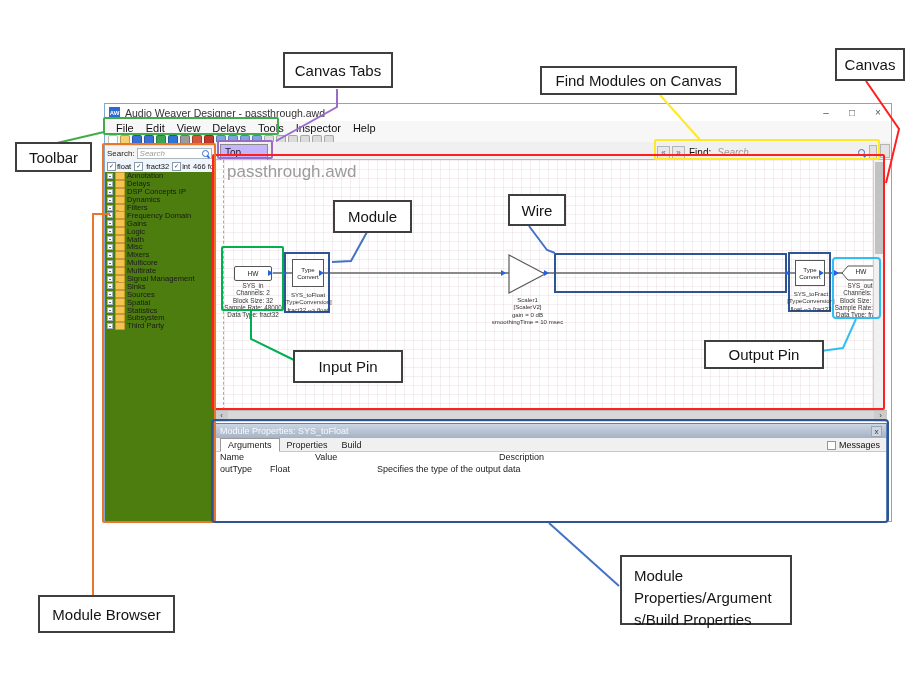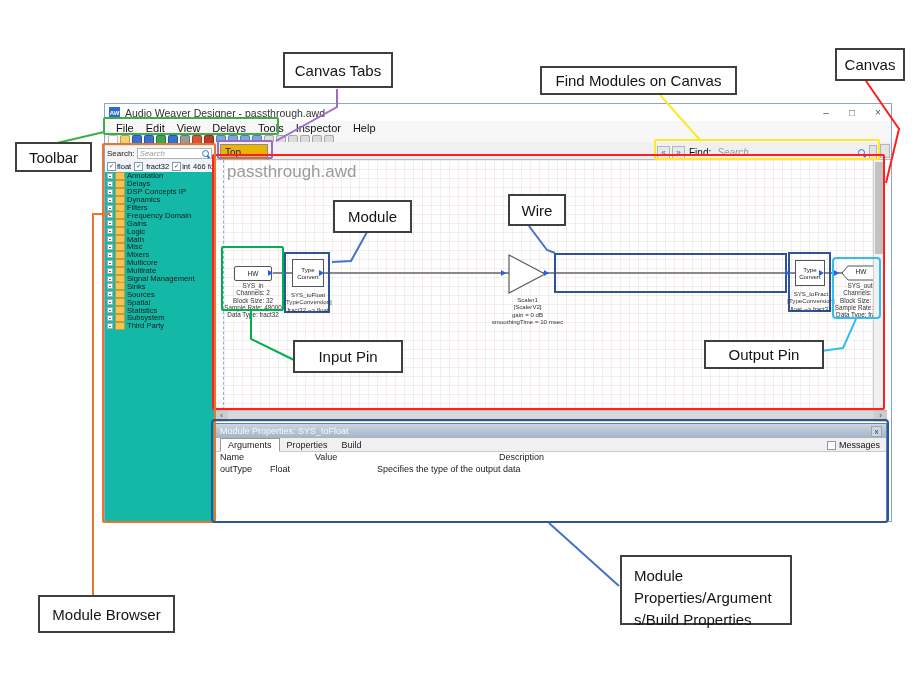--- a/index.html
+++ b/index.html
@@ -13,21 +13,21 @@
   .appicon{width:11px;height:11px;background:#2d6ad4;color:#fff;font-size:6px;font-weight:bold;
            display:flex;align-items:center;justify-content:center;margin-right:5px;}
   .wtitle{font-size:10.5px;color:#333;flex:1;white-space:nowrap;overflow:hidden;}
   .wctrl{width:26px;text-align:center;font-size:10px;color:#555;cursor:default;}
   .menubar{height:13px;background:#f7f7f7;display:flex;align-items:center;padding-left:5px;}
   .menu-item{font-size:11px;color:#111;padding:0 6px;}
   .toolbar{height:12px;background:#f7f7f7;display:flex;align-items:center;padding-left:3px;gap:2px;
            border-bottom:1px solid #e2e2e2;box-sizing:border-box;}
   .tbicon{width:10px;height:10px;border-radius:2px;border:1px solid rgba(0,0,0,.25);box-sizing:border-box;}
   
-  .browser{left:0;top:42px;width:110px;bottom:0;background:#14b8a6;border-right:1px solid #c6cdd4;box-sizing:border-box;}
+  .browser{left:0;top:42px;width:110px;bottom:0;background:#4d7c0f;border-right:1px solid #c6cdd4;box-sizing:border-box;}
   .searchrow{height:14px;display:flex;align-items:center;background:#f4f4f4;padding:1px 2px;box-sizing:border-box;}
   .searchlabel{font-size:8px;color:#222;margin-right:2px;white-space:nowrap;}
   .searchfield{flex:1;height:11px;background:#fff;border:1px solid #aeb6bd;display:flex;align-items:center;padding:0 2px;box-sizing:border-box;}
   .searchfield input{border:0;outline:0;background:transparent;width:100%;font-family:"Liberation Sans",sans-serif;
                      font-size:8px;color:#333;padding:0;}
   .searchfield input::placeholder{font-style:italic;color:#9a9a9a;}
   .mag{width:5px;height:5px;border:1.5px solid #2e6fd4;border-radius:50%;position:relative;flex:none;}
   .mag::after{content:"";position:absolute;width:3px;height:1.5px;background:#2e6fd4;
               transform:rotate(45deg);left:4px;top:5px;}
   .filterrow{height:12px;display:flex;align-items:center;gap:2px;padding:0 2px;background:#eef5fd;}
@@ -37,21 +37,21 @@
   .found{font-size:7.5px;color:#222;margin-left:auto;white-space:nowrap;}
   .tree{position:absolute;left:0;right:0;top:26px;bottom:0;overflow:hidden;padding-left:2px;}
   .trow{height:7.9px;display:flex;align-items:center;gap:2px;}
   .exp{width:6px;height:6px;border:1px solid #9fb0c0;background:#fff;position:relative;flex:none;box-sizing:border-box;}
   .exp::after{content:"";position:absolute;left:1px;right:1px;top:2px;height:1px;background:#667;}
   .folder{width:8px;height:6px;background:#f5c354;border:1px solid #c99b2f;border-radius:1px;position:relative;flex:none;}
   .folder::before{content:"";position:absolute;top:-2px;left:0;width:3px;height:1px;background:#c99b2f;}
   .tlabel{font-size:7.6px;color:#1a1a1a;white-space:nowrap;}
   
   .tabstrip{left:110px;top:38px;right:0;height:18px;background:#f0f0f0;border-bottom:1px solid #b9b9b9;box-sizing:border-box;}
-  .tab{position:absolute;left:5px;top:2px;width:48px;height:16px;background:#eab308;border:1px solid #8a8a8a;
+  .tab{position:absolute;left:5px;top:2px;width:48px;height:16px;background:#c4b5fd;border:1px solid #8a8a8a;
        border-bottom:none;font-size:10px;line-height:15px;padding-left:4px;box-sizing:border-box;}
   .findbar{position:absolute;left:442px;top:2px;width:220px;height:16px;display:flex;align-items:center;gap:2px;background:#f0f0f0;}
   .fbtn{width:13px;height:13px;background:#e8e8e8;border:1px solid #b5b5b5;font-size:8px;line-height:11px;
         text-align:center;color:#2e62c9;box-sizing:border-box;}
   .findlabel{font-size:10px;color:#111;margin:0 2px;}
   .findbar input{flex:1;border:0;outline:0;background:transparent;font-family:"Liberation Sans",sans-serif;
                  font-size:10px;color:#333;min-width:20px;}
   .findbar input::placeholder{font-style:italic;color:#999;}
   .sbtn{width:8px;height:14px;background:#e3e3e3;border:1px solid #b5b5b5;box-sizing:border-box;}
   
@@ -444,17 +444,17 @@
     <polyline points="110,214 93,214 93,595" fill="none" stroke-width="2" stroke="#e8762c"></polyline>
     <polyline points="549,523 619,586" fill="none" stroke-width="2" stroke="#4472c4"></polyline>
   </svg>
 
   <div class="callout" style="left:15px;top:142px;width:77px;height:30px">Toolbar</div>
   <div class="callout" style="left:283px;top:52px;width:110px;height:36px">Canvas Tabs</div>
   <div class="callout" style="left:540px;top:66px;width:197px;height:29px">Find Modules on Canvas</div>
   <div class="callout" style="left:835px;top:48px;width:70px;height:33px">Canvas</div>
   <div class="callout" style="left:333px;top:200px;width:79px;height:33px">Module</div>
   <div class="callout" style="left:508px;top:194px;width:58px;height:32px">Wire</div>
-  <div class="callout" style="left:293px;top:340px;width:110px;height:33px">Input Pin</div>
+  <div class="callout" style="left:293px;top:350px;width:110px;height:33px">Input Pin</div>
   <div class="callout" style="left:704px;top:340px;width:120px;height:29px">Output Pin</div>
   <div class="callout" style="left:38px;top:595px;width:137px;height:38px">Module Browser</div>
   <div class="callout bigbox" style="left:620px;top:555px;width:172px;height:70px">Module Properties/Arguments/Build Properties</div>
 </div>
 
 </body></html>

